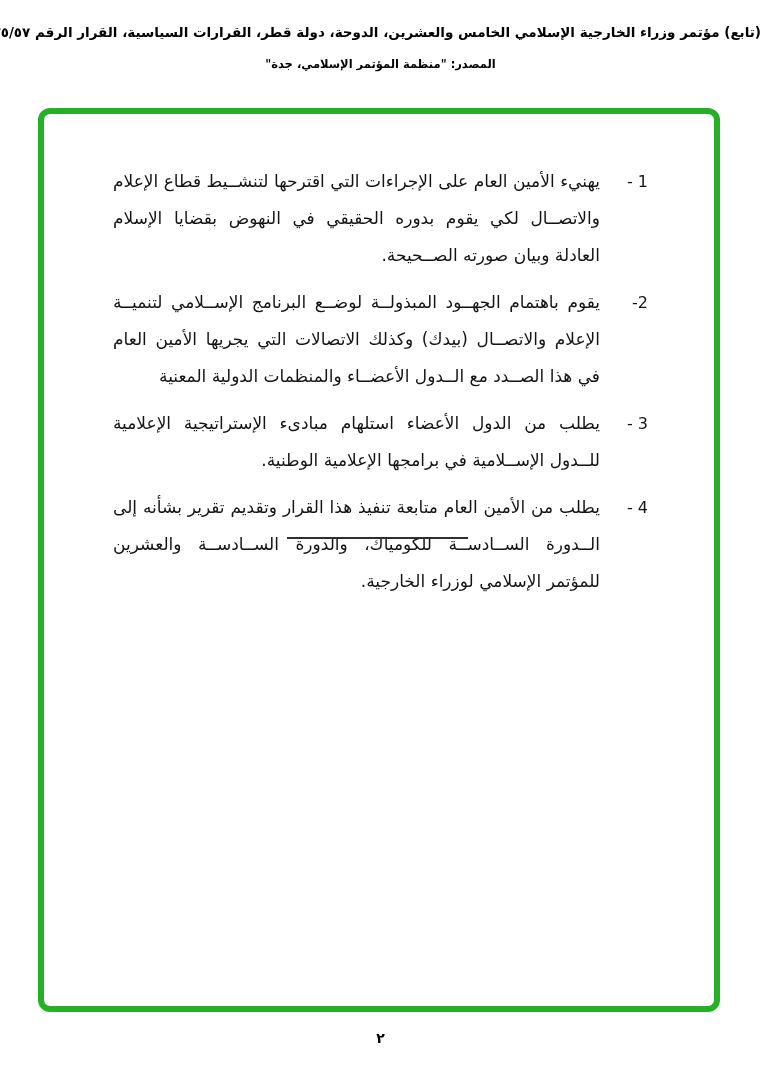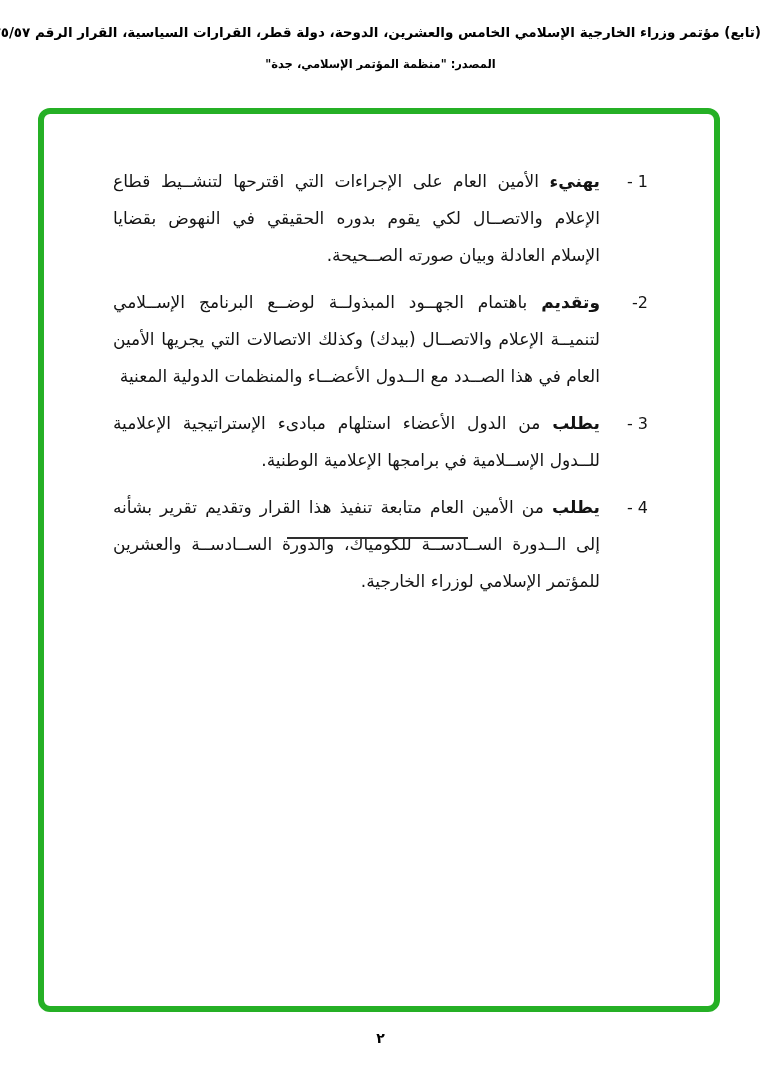--- a/index.html
+++ b/index.html
@@ -70,21 +70,21 @@
     text-align: start;
     direction: rtl;
     white-space: nowrap;
   }
   .item-text {
     flex: 1 1 auto;
     text-align: justify;
     text-justify: inter-word;
   }
   .lead {
-    font-weight: bold;
+    font-weight: normal;
   }
   .divider {
     position: absolute;
     top: 537px;
     left: 287px;
     width: 181px;
     height: 2px;
     background: #2e2e2e;
   }
   .pagenum {
@@ -111,21 +111,21 @@
 
   <div class="items">
 
     <div class="item">
       <span class="item-marker">1 -</span>
       <span class="item-text"><span class="lead">يهنيء</span> <span>الأمين العام على الإجراءات التي اقترحها لتنشــيط قطاع الإعلام والاتصــال لكي يقوم بدوره الحقيقي في النهوض بقضايا الإسلام العادلة وبيان صورته الصــحيحة.</span></span>
     </div>
 
     <div class="item">
       <span class="item-marker">2-</span>
-      <span class="item-text"><span class="lead">وتقديم</span> <span>باهتمام الجهــود المبذولــة لوضــع البرنامج الإســلامي لتنميــة الإعلام والاتصــال (بيدك) وكذلك الاتصالات التي يجريها الأمين العام في هذا الصــدد مع الــدول الأعضــاء والمنظمات الدولية المعنية</span></span>
+      <span class="item-text"><span class="lead">يقوم</span> <span>باهتمام الجهــود المبذولــة لوضــع البرنامج الإســلامي لتنميــة الإعلام والاتصــال (بيدك) وكذلك الاتصالات التي يجريها الأمين العام في هذا الصــدد مع الــدول الأعضــاء والمنظمات الدولية المعنية</span></span>
     </div>
 
     <div class="item">
       <span class="item-marker">3 -</span>
       <span class="item-text"><span class="lead">يطلب</span> <span>من الدول الأعضاء استلهام مبادىء الإستراتيجية الإعلامية للــدول الإســلامية في برامجها الإعلامية الوطنية.</span></span>
     </div>
 
     <div class="item">
       <span class="item-marker">4 -</span>
       <span class="item-text"><span class="lead">يطلب</span> <span>من الأمين العام متابعة تنفيذ هذا القرار وتقديم تقرير بشأنه إلى الــدورة الســادســة للكومياك، والدورة الســادســة والعشرين للمؤتمر الإسلامي لوزراء الخارجية.</span></span>

